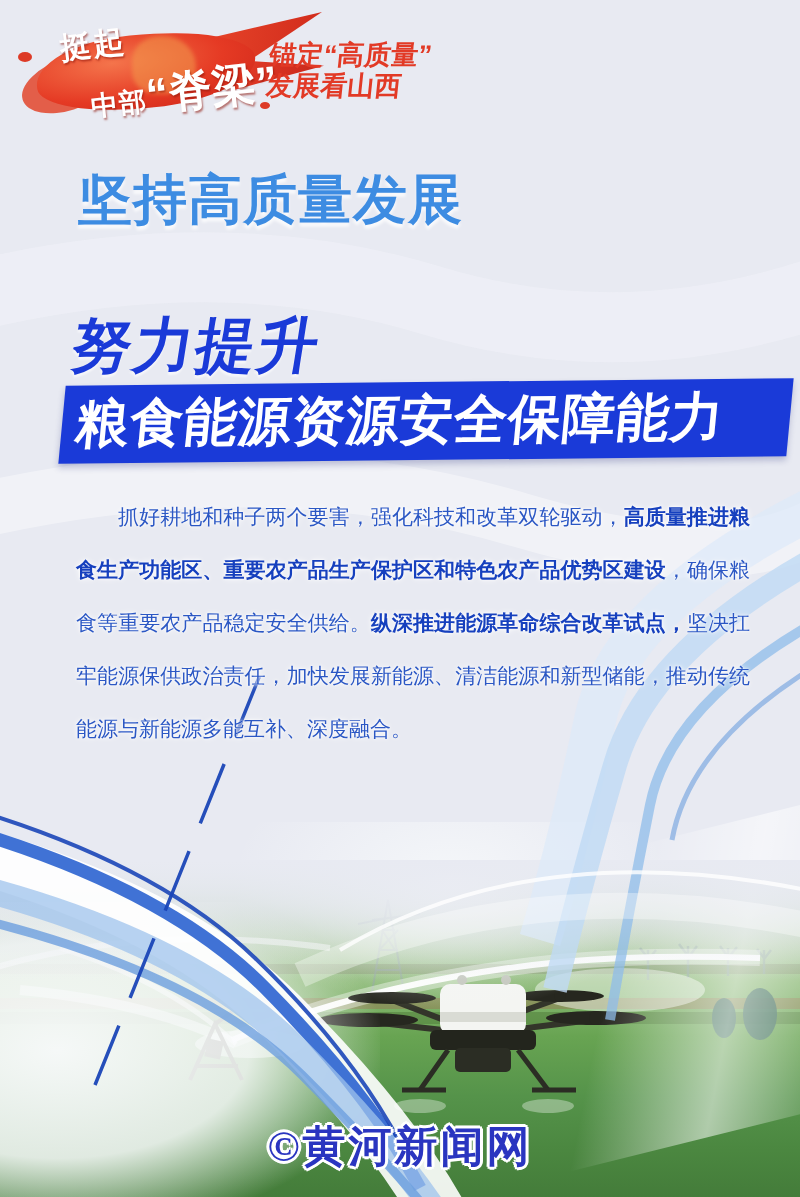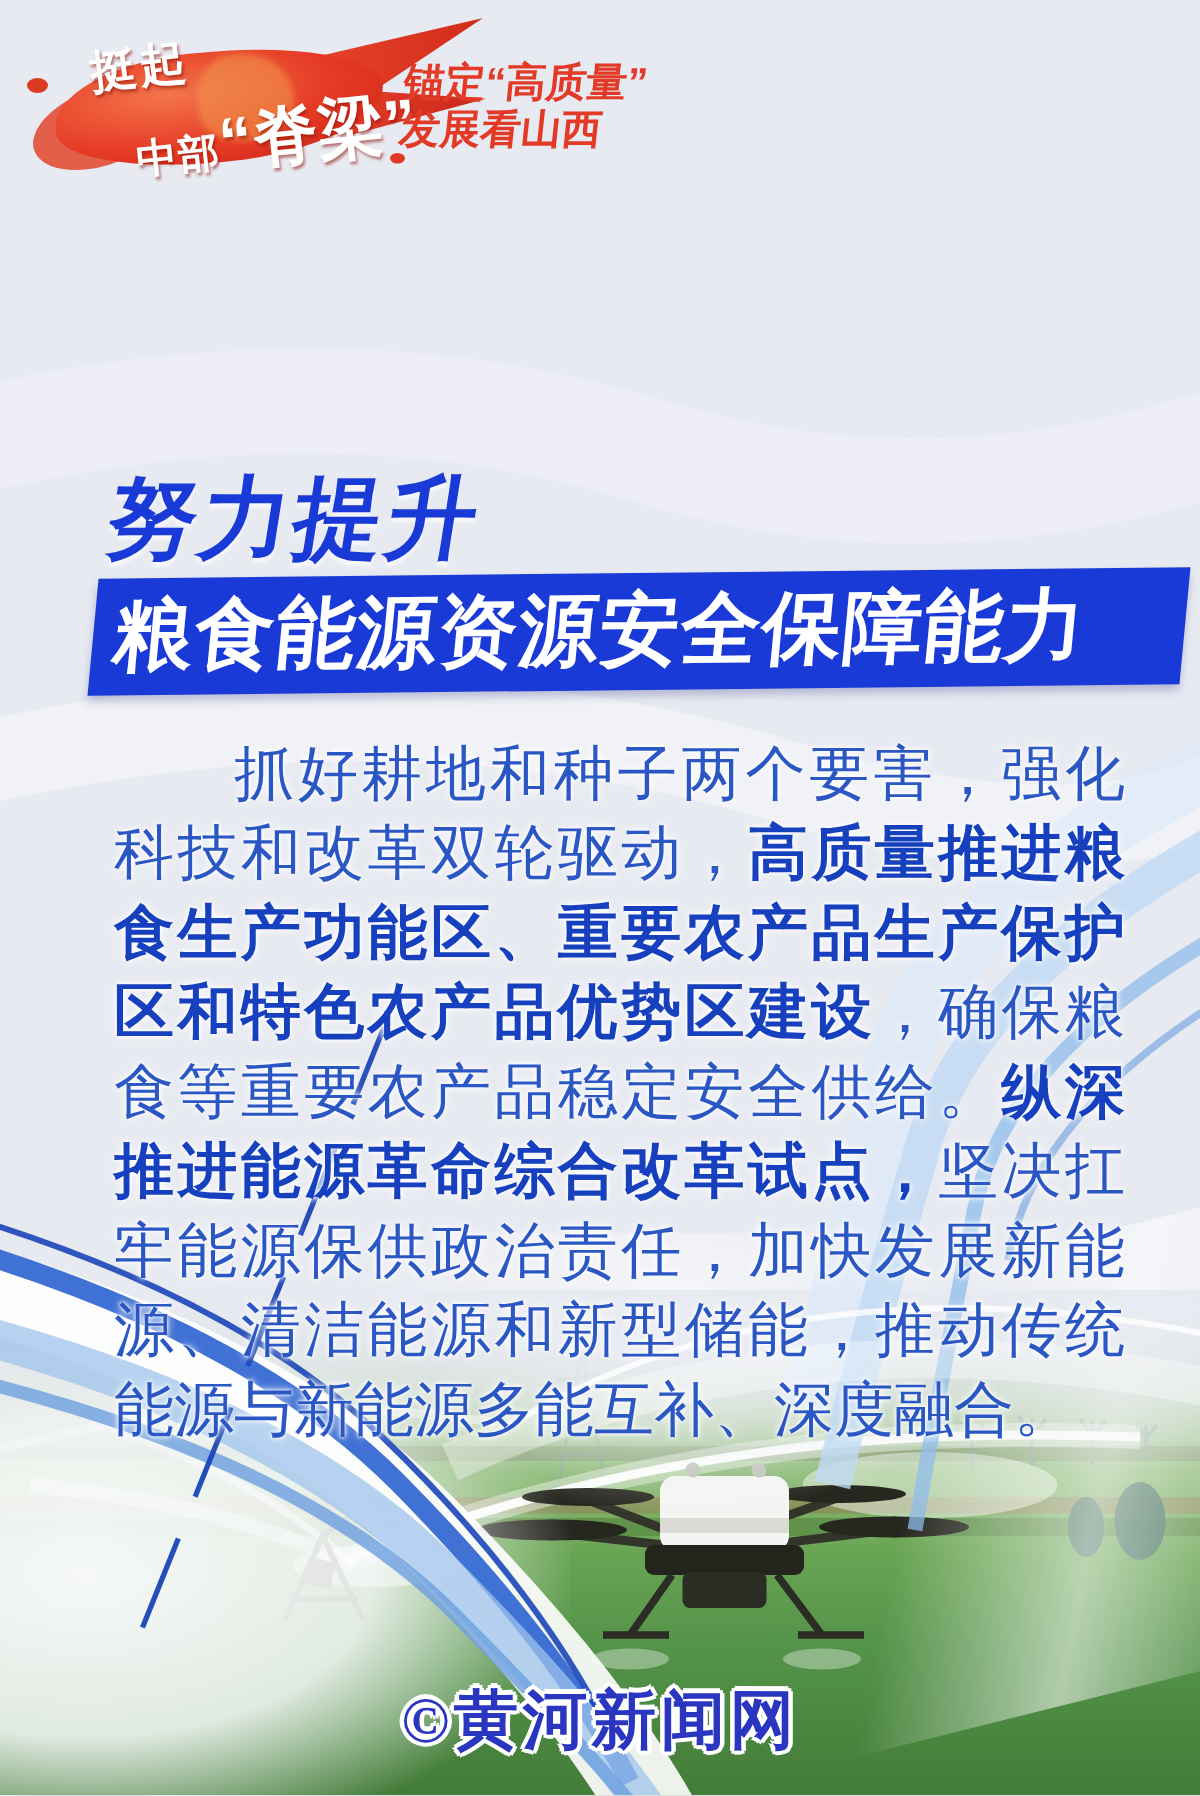--- a/index.html
+++ b/index.html
@@ -76,21 +76,21 @@
     transform: rotate(-0.6deg) skewX(-6deg);
     display:flex; align-items:center; padding-left:14px;
     box-shadow: 0 4px 6px rgba(30,40,120,.25);
   }
   .banner span {
     font-size:53px; font-weight:900; color:#fff; white-space:nowrap; letter-spacing:1px;
   }
   
   .body-text {
     position:absolute; left:76px; top:490px; z-index:3; width:674px;
-    font-size:40px; line-height:53px; text-align:justify; text-indent:2em;
+    font-size:21px; line-height:53px; text-align:justify; text-indent:2em;
     color: var(--body-blue, #2B57C4); font-weight:500;
     text-shadow: 0 0 6px #fff, 0 0 3px #fff, 0 0 1px #fff;
   }
   .body-text b { color: var(--body-blue-bold, #1640BE); font-weight:900; }
   
   .photo {
     position:absolute; left:0; top:862px; width:800px; height:335px; z-index:1;
     background:
       linear-gradient(180deg,
         #DCE4E2 0%, #CFDCD2 8%, #C2D4C0 15%, #AECBA0 24%,
@@ -241,21 +241,21 @@
     <div class="blob-dot" style="left:4px;top:46px;width:14px;height:10px;"></div>
     <div class="blob-dot" style="left:246px;top:96px;width:10px;height:7px;"></div>
     <div class="logo-t1">挺起</div>
     <div class="logo-t2"><span class="small">中部</span><span class="big">“脊梁”</span></div>
   </div>
   <div class="tagline">
     <div>锚定“高质量”</div>
     <div>发展看山西</div>
   </div>
 
-  <h1 class="headline"><br></h1>
+  <h1 class="headline"><span>坚持高质量发展</span><br></h1>
 
   <div class="kicker">努力提升</div>
 
   <div class="banner">
     <span>粮食能源资源安全保障能力</span>
   </div>
 
   <p class="body-text"><span>抓好耕地和种子两个要害，强化科技和改革双轮驱动，</span><b>高质量推进粮食生产功能区、重要农产品生产保护区和特色农产品优势区建设</b><span>，确保粮食等重要农产品稳定安全供给。</span><b>纵深推进能源革命综合改革试点，</b><span>坚决扛牢能源保供政治责任，加快发展新能源、清洁能源和新型储能，推动传统能源与新能源多能互补、深度融合。</span></p>
 
   <div class="watermark">©黄河新闻网</div>

